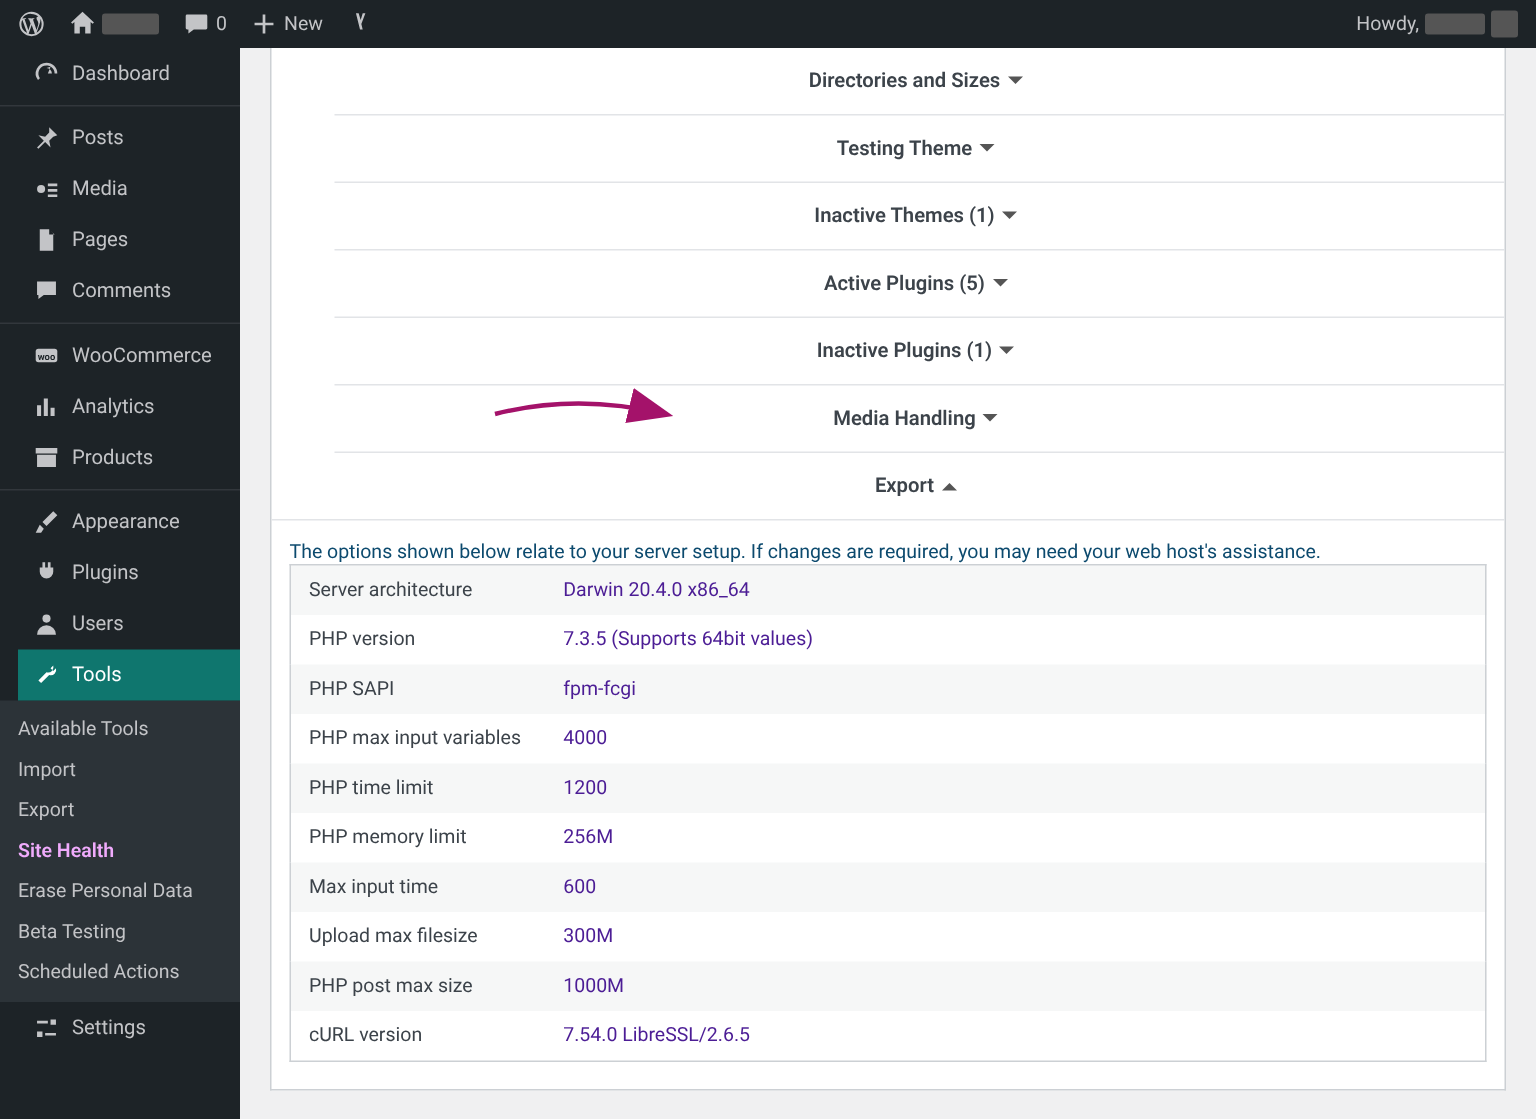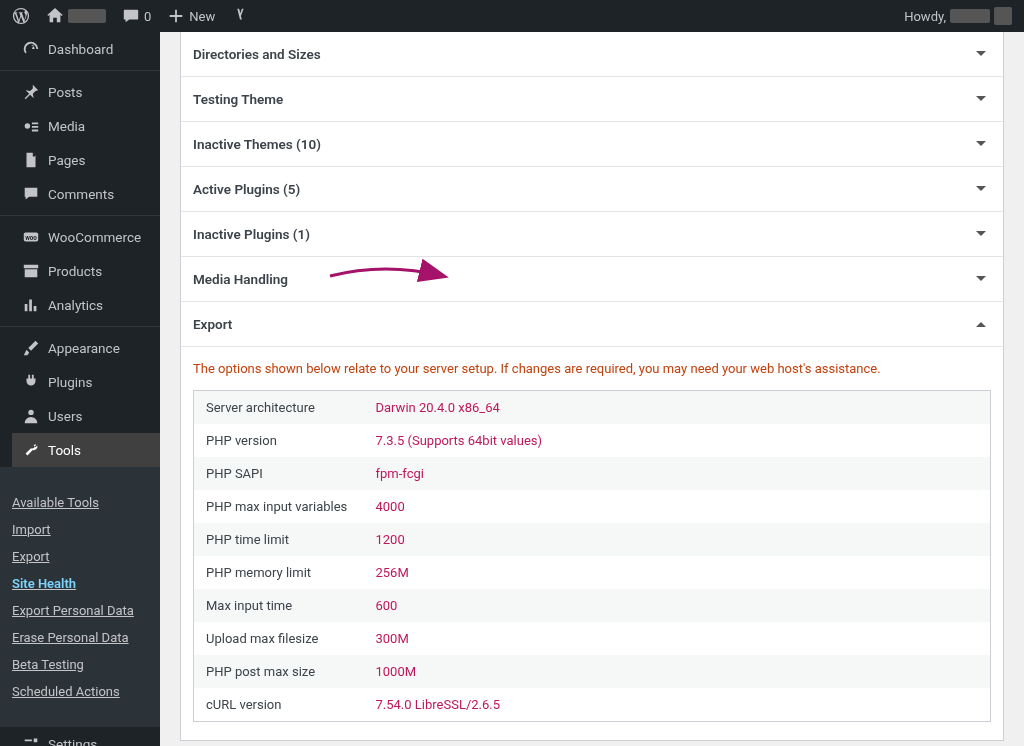--- a/index.html
+++ b/index.html
@@ -9,41 +9,41 @@
   .adminbar .left { display:flex; align-items:center; gap:4px; }
   .adminbar .right { margin-left:auto; display:flex; align-items:center; gap:6px; }
   .adminbar .item { display:flex; align-items:center; gap:4px; padding:0 6px; height:32px; cursor:pointer; }
   .ab-ico { width:18px; height:18px; display:inline-flex; align-items:center; justify-content:center; fill:#c3c4c7; }
   .mask { display:inline-block; height:14px; background:#555; border-radius:2px; }
   .avatar { width:18px; height:18px; background:#555; border-radius:2px; }
   
   .wrap { display:flex; min-height:calc(100vh - 32px); }
   .sidebar { width:160px; background:#1d2327; color:#c3c4c7; flex-shrink:0; }
   .menu-item { display:flex; align-items:center; gap:8px; padding:8px 10px; cursor:pointer; font-size:13.5px;margin-left:12px; }
-  .menu-item.current { background:#404040; color:#fff; position:relative; }
+  .menu-item.current { background:#0f766e; color:#fff; position:relative; }
   .menu-item.current::after { content:""; position:absolute; right:-8px; top:50%; transform:translateY(-50%); border:8px solid transparent; border-right-color:#f0f0f1; }
   .menu-sep { height:5px; border-top:1px solid #32373c; margin:4px 0 0; }
-  .submenu { background:#2c3338; padding:22px 0;text-decoration:underline; }
+  .submenu { background:#2c3338; padding:6px 0; }
   .submenu .sub { padding:6px 12px; font-size:13px; color:#c3c4c7; cursor:pointer; }
-  .submenu .sub.current { color:#7dd3fc; font-weight:600; }
+  .submenu .sub.current { color:#f0abfc; font-weight:600; }
   .menu-ico { width:18px; height:18px; fill:currentColor; flex-shrink:0; }
   
   .content { flex:1; padding:0 20px 40px; position:relative; }
   .panels { max-width:880px; margin:0 auto; background:#fff; border:1px solid #ccd0d4; border-top:none; }
-  .panel-head { display:flex; align-items:center; justify-content:space-between; padding:12px 12px; border-top:1px solid #e2e4e7; cursor:pointer; }
+  .panel-head { display:flex; align-items:center; justify-content:center; padding:12px 12px; border-top:1px solid #e2e4e7; cursor:pointer;margin-left:42px; }
   .panel-head:first-child { border-top:none; }
   .panel-head .pt { font-weight:600; font-size:13.5px; }
   .chev { width:20px; height:20px; fill:#555; }
   .panel-body { padding:14px 12px 18px; border-top:1px solid #e2e4e7; }
-  .desc { font-size:13px; color:#c2410c; margin-bottom:14px; }
+  .desc { font-size:13px; color:#0c4a6e; }
   .info-table { width:100%; border:1px solid #ccd0d4; border-collapse:collapse; font-size:13px; }
   .info-table tr:nth-child(odd) td { background:#f6f7f7; }
   .info-table td { padding:9px 12px; vertical-align:top; }
   .info-table td.k { width:170px; color:#3c434a; }
-  .info-table td.v { color:#be185d; }
+  .info-table td.v { color:#4c1d95; }
   
   .arrow-ann { position:absolute; left:165px; top:222px; pointer-events:none; }
   .arrow-ann svg { overflow:visible; }
 </style>
 </head>
 <body>
 
 <div class="adminbar">
   <div class="left">
     <div class="item">
@@ -132,29 +132,29 @@
     <div class="menu-sep"></div>
     <div class="menu-item">
       <svg class="menu-ico" viewBox="0 0 20 20">
           <rect x="2" y="5" width="16" height="10" rx="2"></rect>
           <text x="10" y="13" text-anchor="middle" font-size="7" fill="#1d2327" font-weight="bold">woo</text>
         </svg>
       <span>WooCommerce</span>
     </div>
     <div class="menu-item">
       <svg class="menu-ico" viewBox="0 0 20 20">
+          <path d="M3 17V9h3v8zM8 17V4h3v13zM13 17v-6h3v6z"></path>
+        </svg>
+      <span>Analytics</span>
+    </div>
+    <div class="menu-item">
+      <svg class="menu-ico" viewBox="0 0 20 20">
           <path d="M2 3h16v4H2zM3 8h14v9H3zM8 10h4v2H8z"></path>
         </svg>
       <span>Products</span>
-    </div>
-    <div class="menu-item">
-      <svg class="menu-ico" viewBox="0 0 20 20">
-          <path d="M3 17V9h3v8zM8 17V4h3v13zM13 17v-6h3v6z"></path>
-        </svg>
-      <span>Analytics</span>
     </div>
     <div class="menu-sep"></div>
     <div class="menu-item">
       <svg class="menu-ico" viewBox="0 0 20 20">
           <path d="M15 2l3 3-8 8-3-3zM5 12l3 3-2 3-4 0z"></path>
         </svg>
       <span>Appearance</span>
     </div>
     <div class="menu-item">
       <svg class="menu-ico" viewBox="0 0 20 20">
@@ -173,21 +173,20 @@
       <svg class="menu-ico" viewBox="0 0 20 20">
           <path d="M15 3a4 4 0 01-5 5L4 14l2 2 6-6a4 4 0 005-5l-2 2-2-2z"></path>
         </svg>
       <span>Tools</span>
     </div>
     <div class="submenu">
       <div class="sub">Available Tools</div>
       <div class="sub">Import</div>
       <div class="sub">Export</div>
       <div class="sub current">Site Health</div>
-      <div class="sub">Export Personal Data</div>
       <div class="sub">Erase Personal Data</div>
       <div class="sub">Beta Testing</div>
       <div class="sub">Scheduled Actions</div>
     </div>
     <div class="menu-item">
       <svg class="menu-ico" viewBox="0 0 20 20">
           <path d="M3 5h8v2H3zM13 4h4v4h-4zM3 13h4v4H3zM9 14h8v2H9z"></path>
         </svg>
       <span>Settings</span>
     </div>
@@ -214,21 +213,21 @@
             <path d="M5 7l5 5 5-5z"></path>
           </svg>
       </div>
       <div class="panel-head">
         <span class="pt">Testing Theme</span>
         <svg class="chev" viewBox="0 0 20 20">
             <path d="M5 7l5 5 5-5z"></path>
           </svg>
       </div>
       <div class="panel-head">
-        <span class="pt">Inactive Themes (10)</span>
+        <span class="pt">Inactive Themes (1)</span>
         <svg class="chev" viewBox="0 0 20 20">
             <path d="M5 7l5 5 5-5z"></path>
           </svg>
       </div>
       <div class="panel-head">
         <span class="pt">Active Plugins (5)</span>
         <svg class="chev" viewBox="0 0 20 20">
             <path d="M5 7l5 5 5-5z"></path>
           </svg>
       </div>

